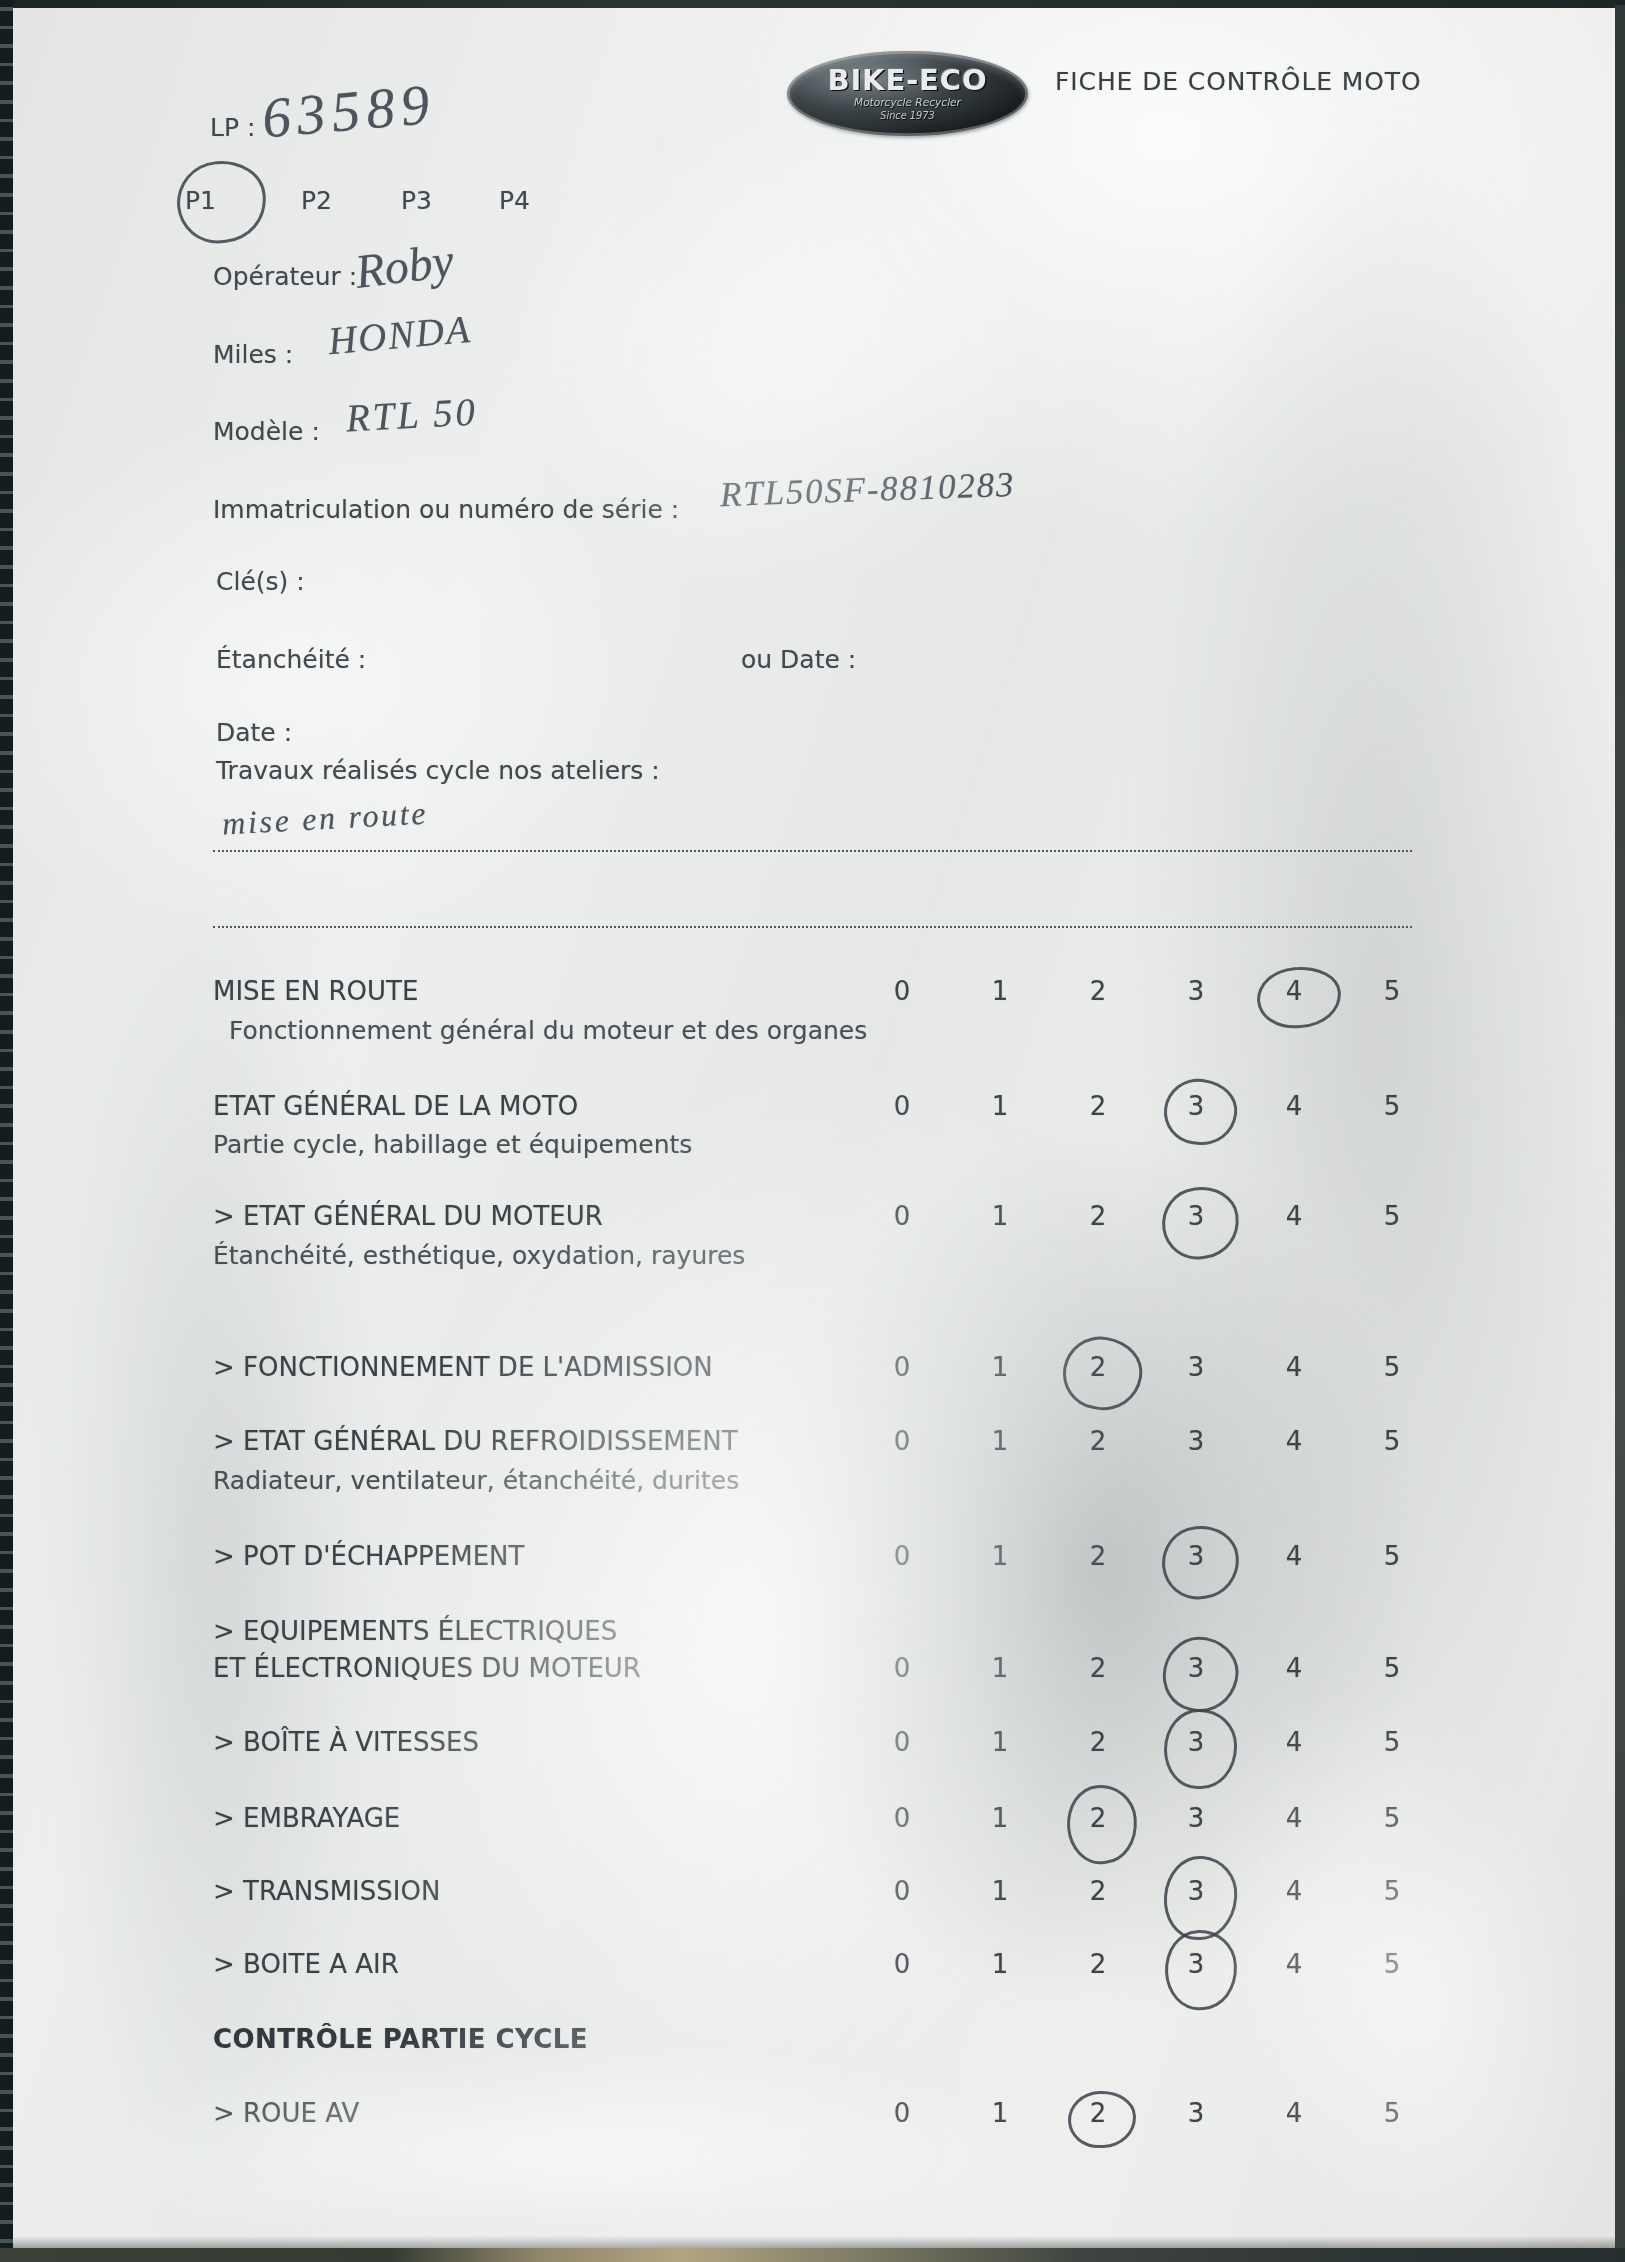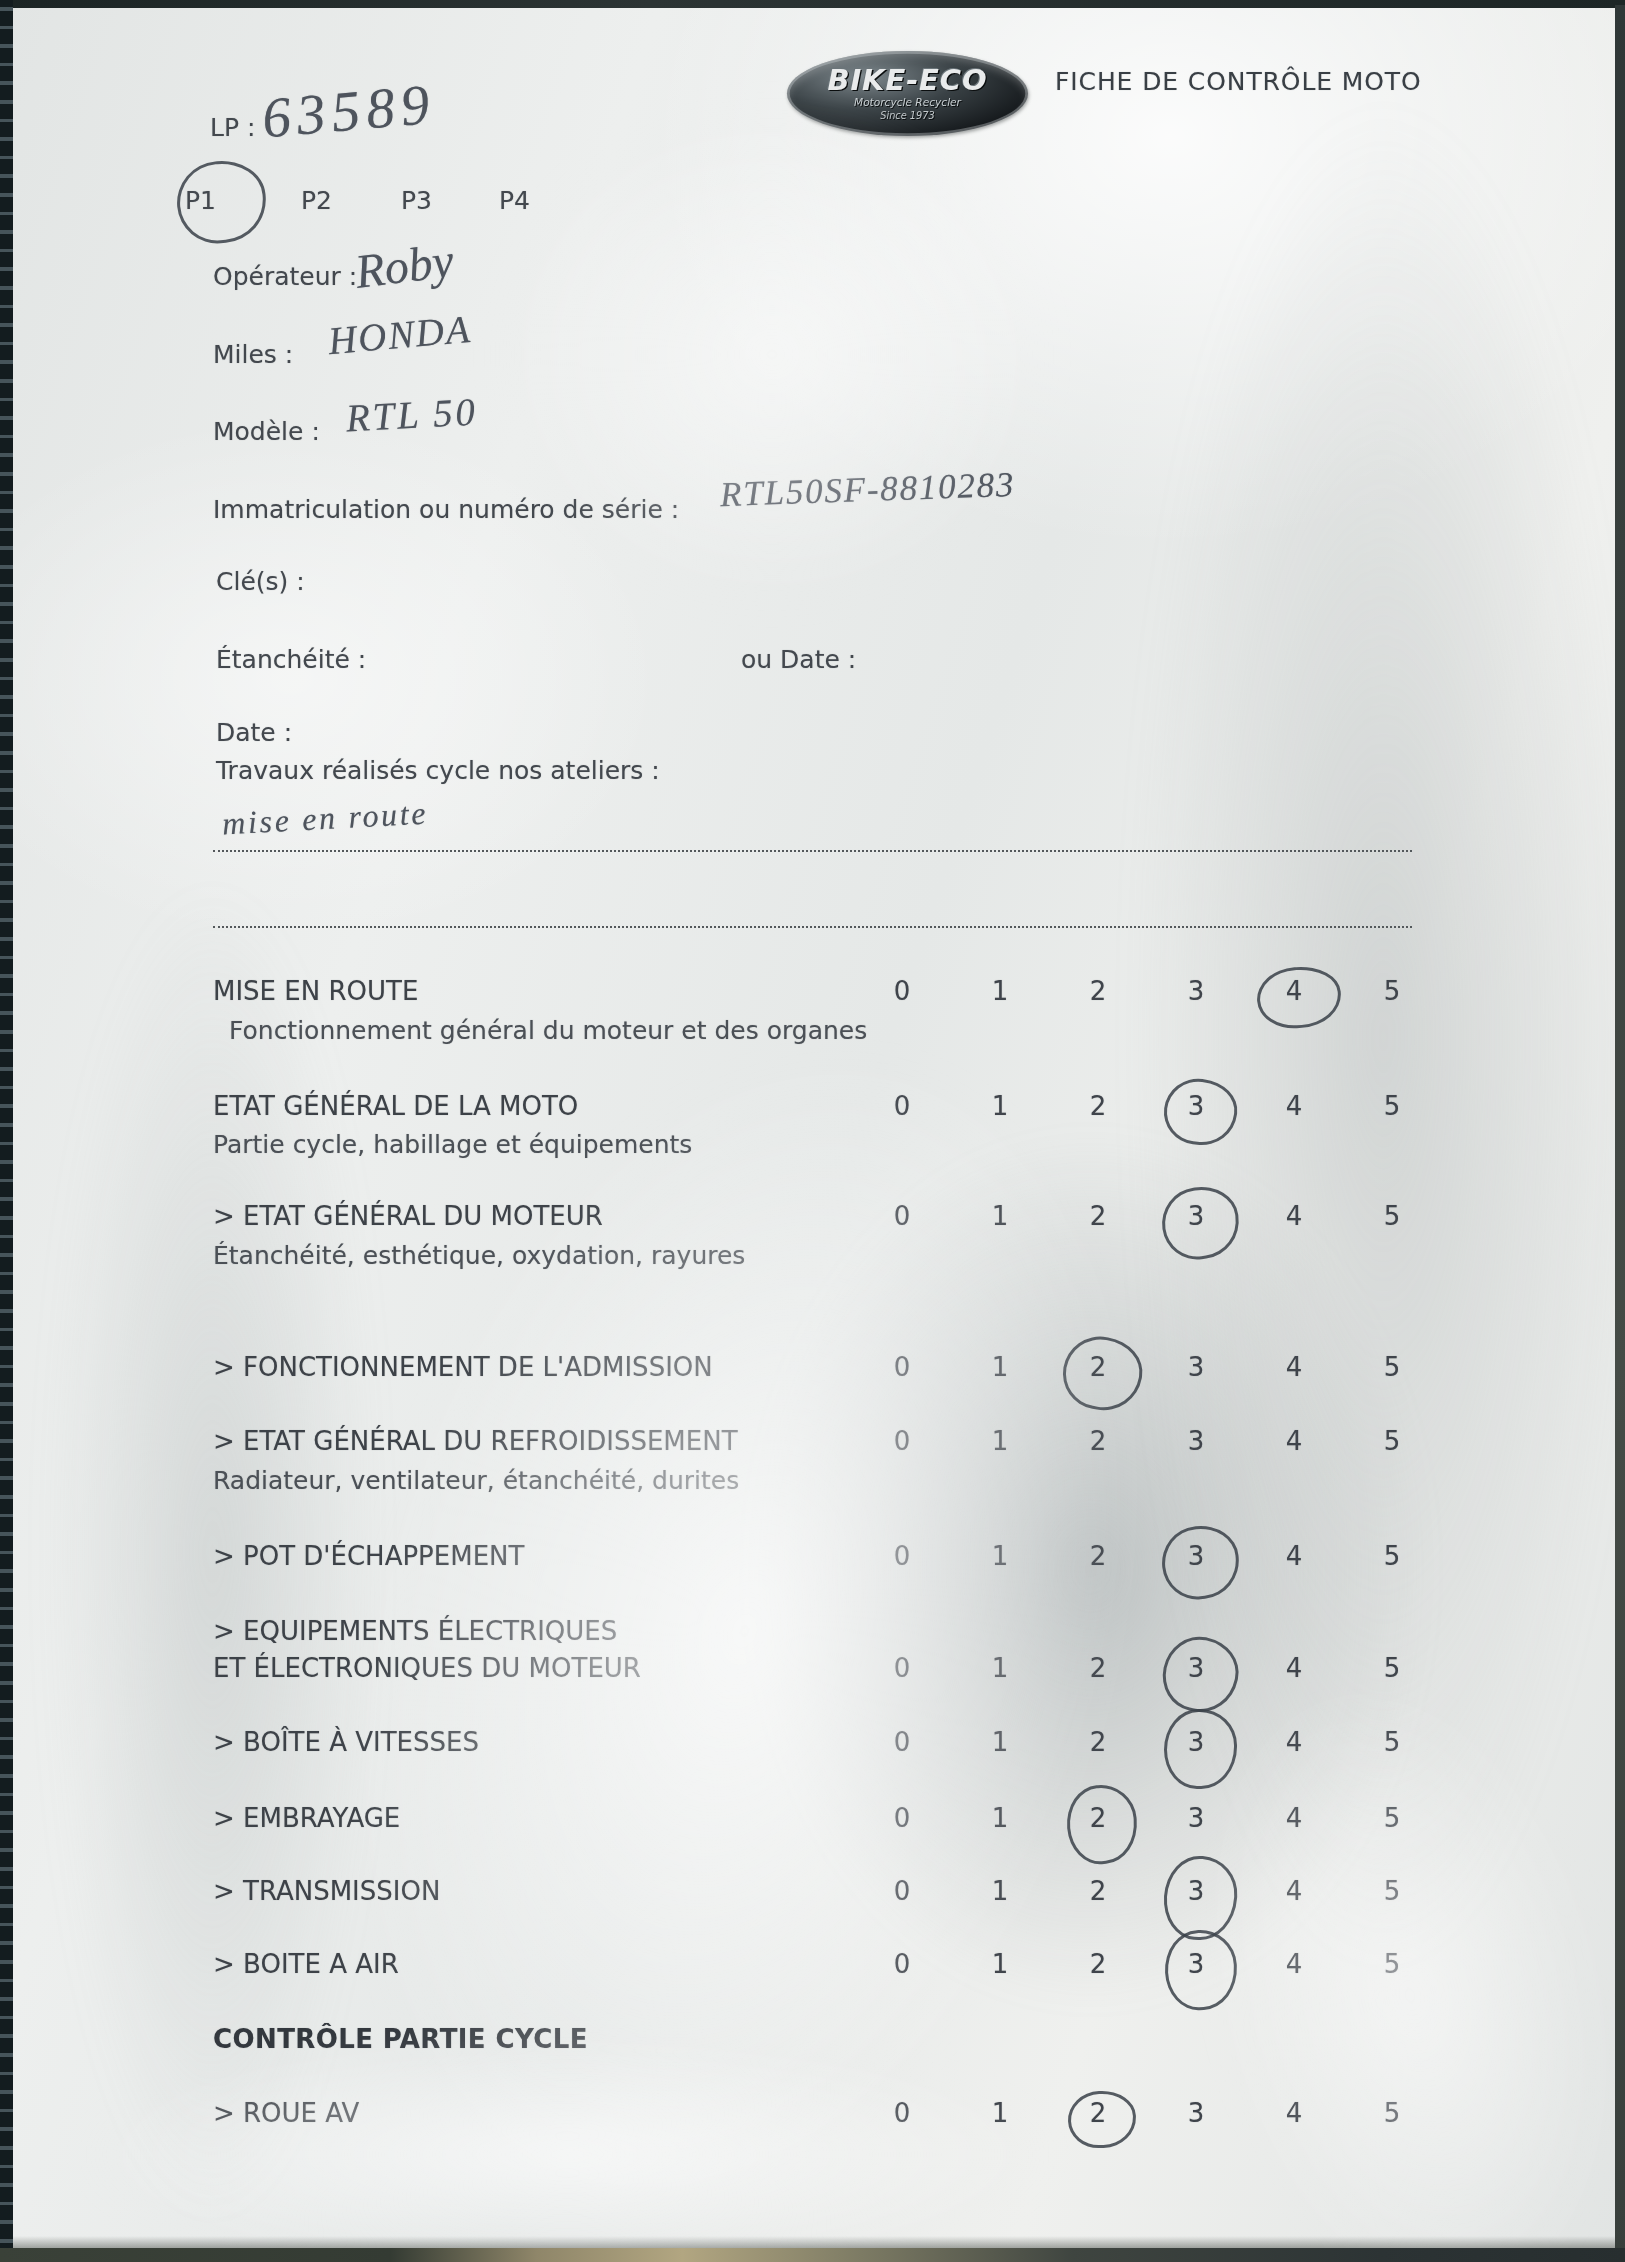--- a/index.html
+++ b/index.html
@@ -51,21 +51,21 @@
   
   .circle{position:absolute;border:3.1px solid #3a4149;opacity:.85;z-index:4;
     border-radius:48% 52% 50% 46% / 52% 46% 54% 50%;}
   
   .dotline{position:absolute;left:213px;width:1199px;height:0;border-bottom:2.7px dotted #53585b;z-index:2;}
   
   .logo{position:absolute;left:787px;top:51px;width:241px;height:85px;border-radius:50%;z-index:2;
     background:radial-gradient(ellipse at 32% 30%,#7e888d 0%,#3a4246 40%,#15191c 78%,#0c0f11 100%);
     box-shadow:inset 0 0 0 2.7px rgba(210,216,218,.35), inset 0 5.3px 8.9px rgba(255,255,255,.25), 0.9px 1.8px 3.5px rgba(40,45,45,.4);
     display:flex;flex-direction:column;align-items:center;justify-content:center;}
-  .logo-main{font-size:29px;font-weight:bold;font-style:italic;letter-spacing:0.9px;color:#e9ebec;
+  .logo-main{font-size:29px;font-weight:bold;letter-spacing:0.9px;color:#e9ebec;
     text-shadow:1.3px 1.3px 0 #0a0d0e, -0.9px -0.9px 0 #6b757a;line-height:1;text-align:right;}
   .logo-sub{font-size:10.6px;font-style:italic;color:#c9cfd2;line-height:1.5;text-shadow:0.9px 0.9px 0 #0a0d0e;}
   .logo-sub2{font-size:9.8px;font-style:italic;color:#c2c8cb;line-height:1.1;text-shadow:0.9px 0.9px 0 #0a0d0e;}
   .doc-title{position:absolute;left:1055px;top:67px;font-size:25px;letter-spacing:0.9px;color:#393f45;z-index:2;white-space:nowrap;text-shadow:0 0 1.1px rgba(70,75,80,.35);}
 </style>
 </head>
 <body>
 
 <div class="photo">
 

